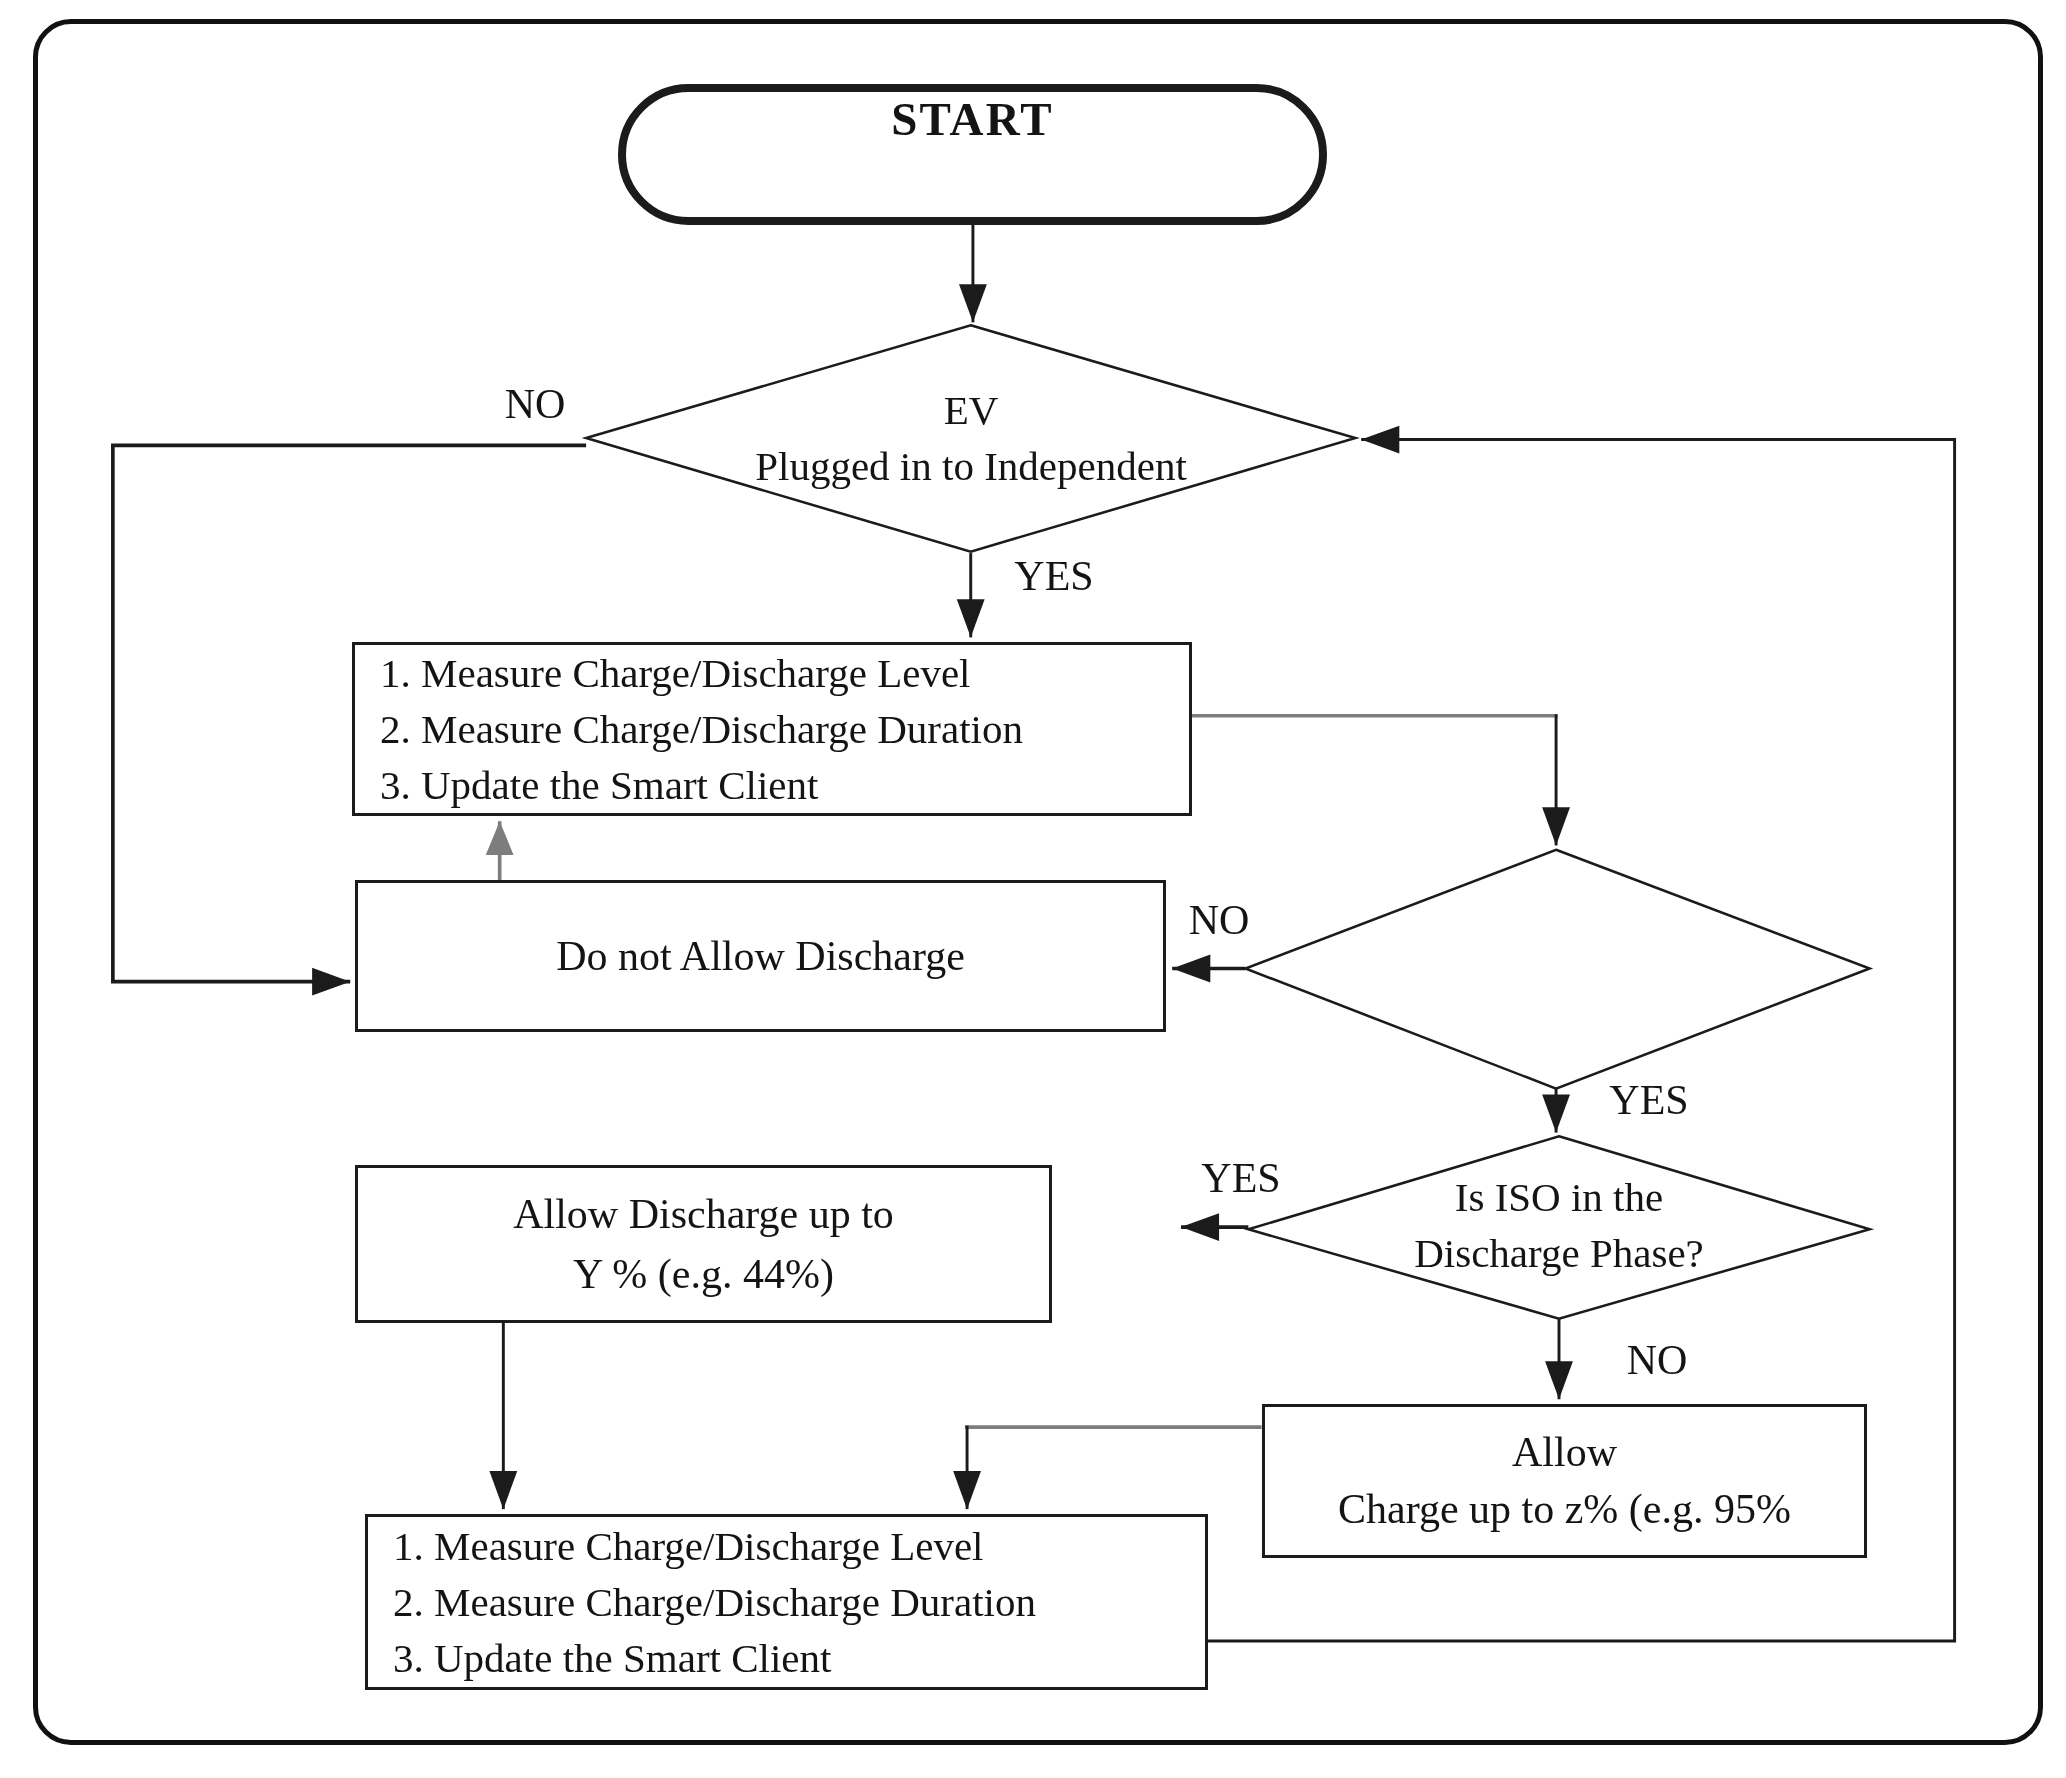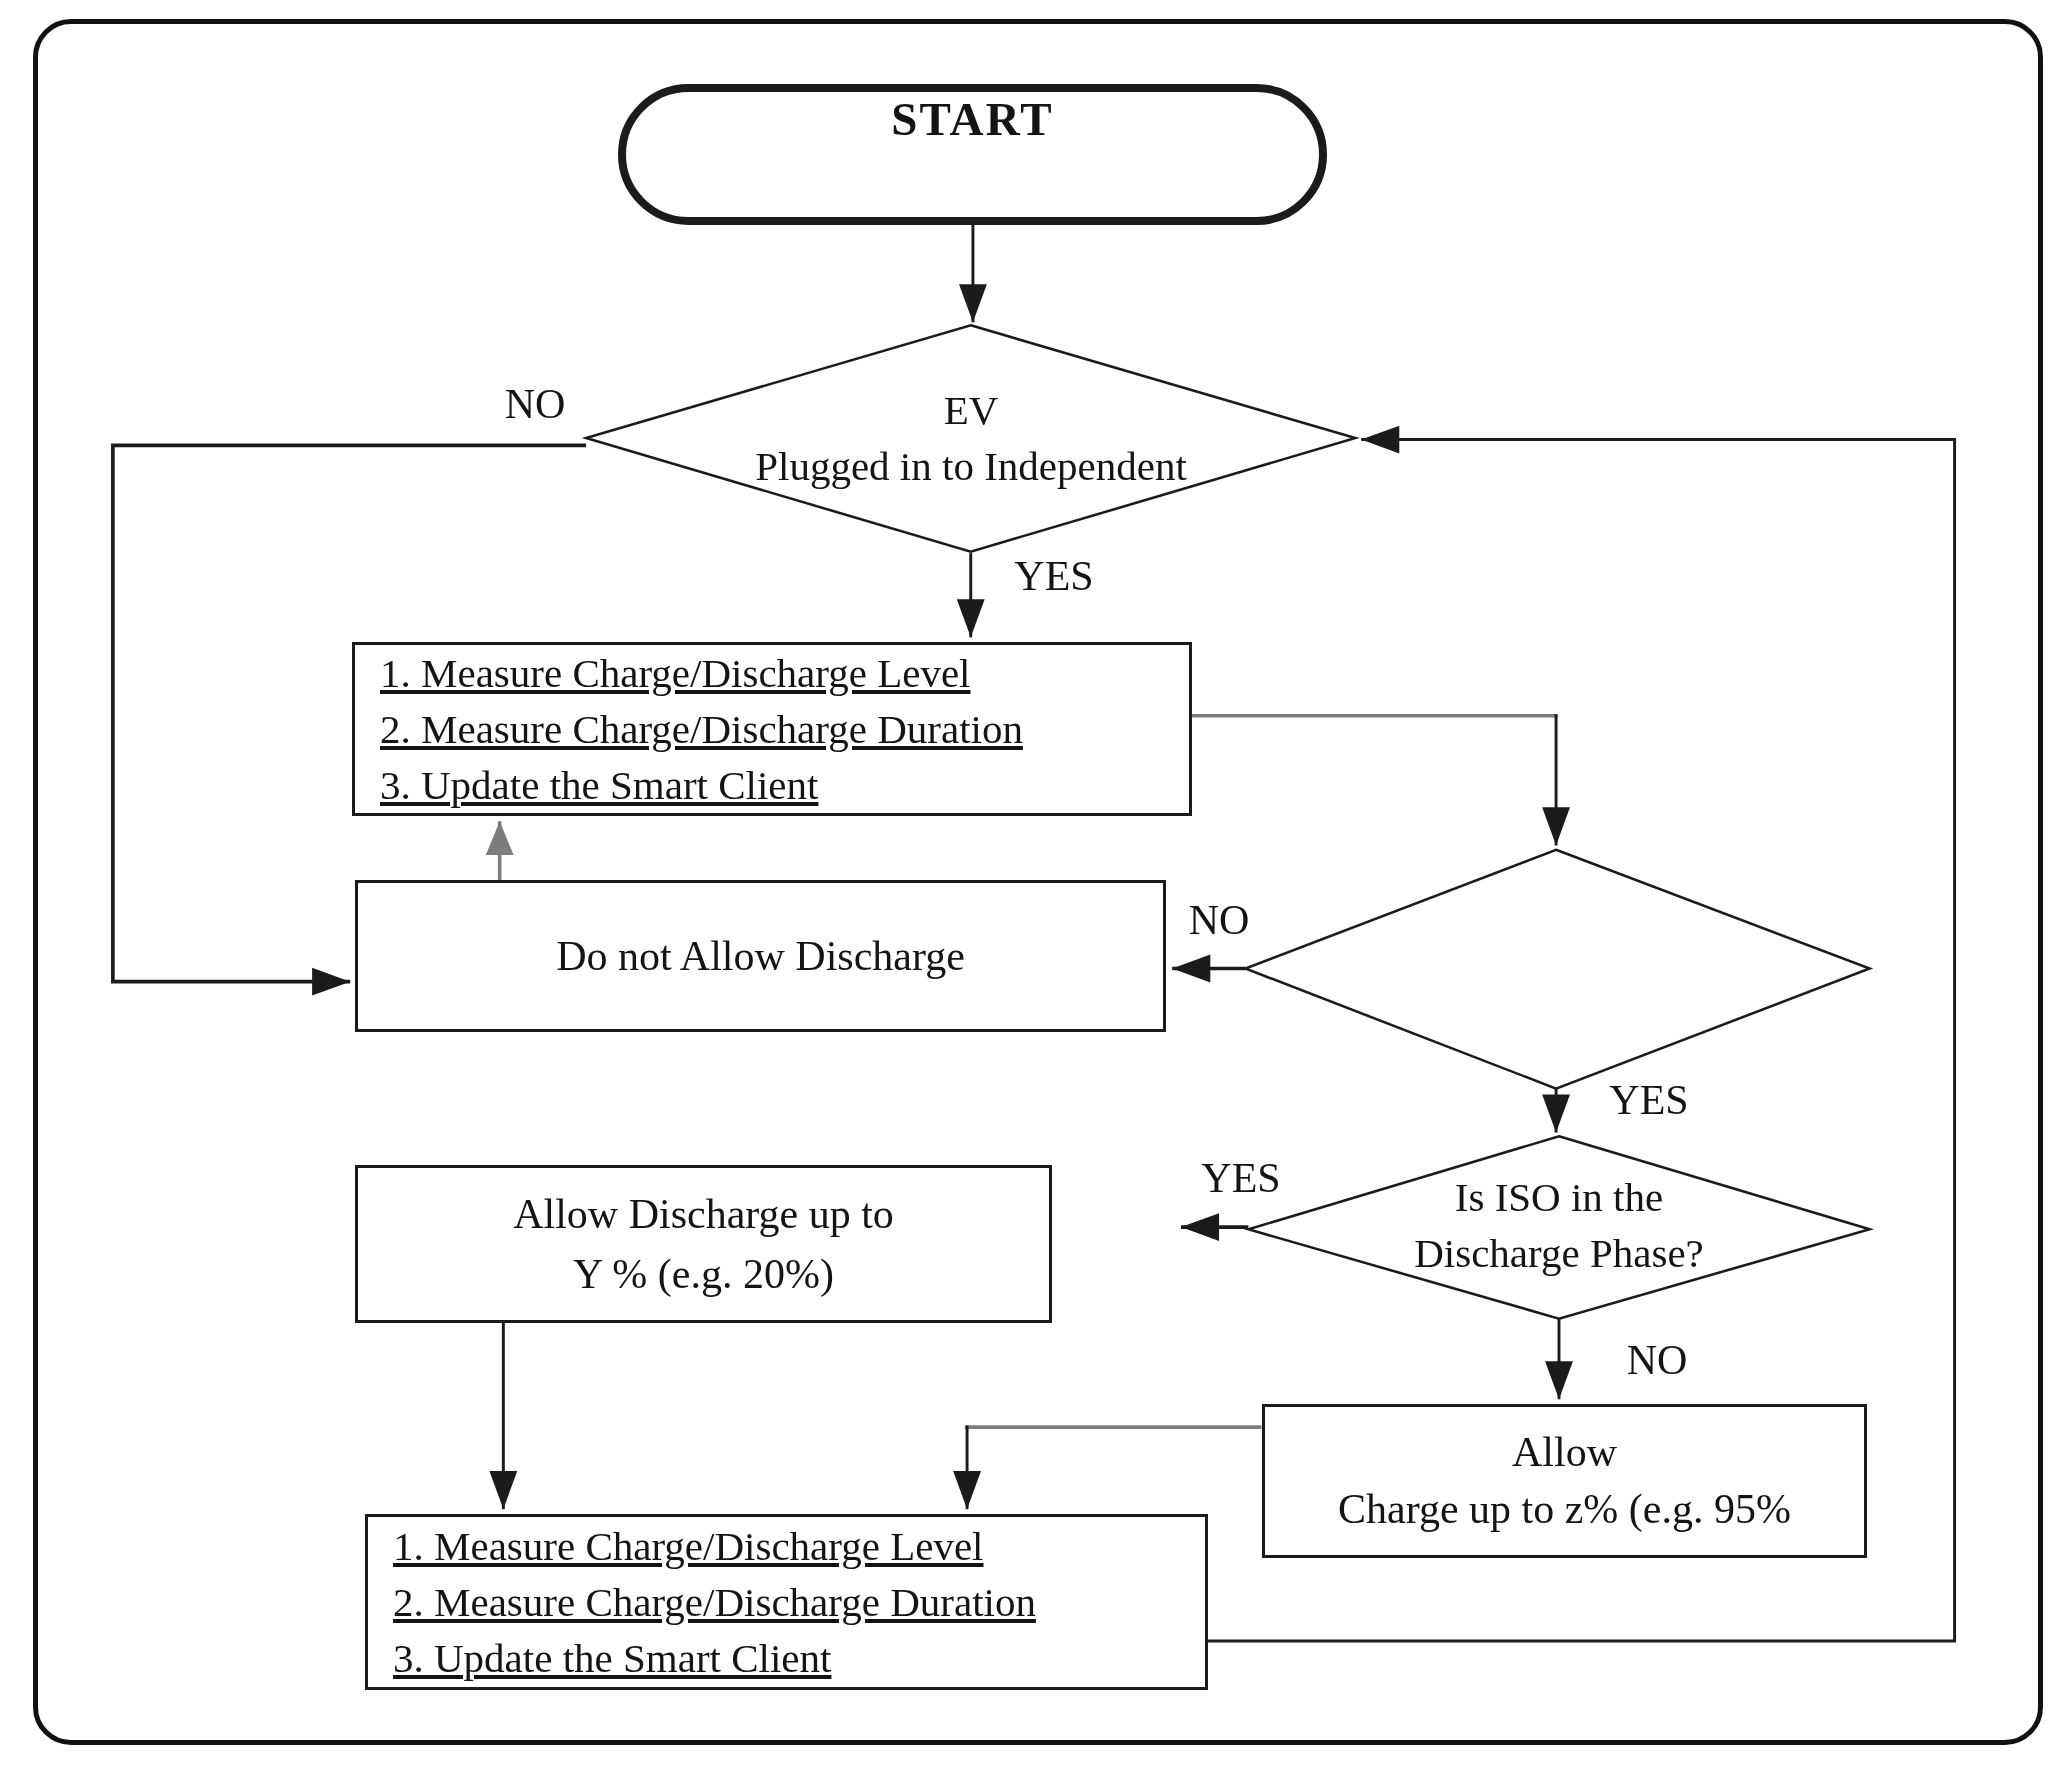--- a/index.html
+++ b/index.html
@@ -14,21 +14,21 @@
   .wires{position:absolute;left:0;top:0;}
   .node{
     position:absolute;background:#ffffff;border:3.7px solid #1b1b1b;box-sizing:border-box;
   }
   .oval{
     border-width:8px;border-radius:88px;display:flex;align-items:flex-start;justify-content:center;
     font-weight:bold;font-size:47px;letter-spacing:2.2px;
   }
   .list-box{
     display:flex;flex-direction:column;justify-content:center;
-    padding-left:25px;font-size:41px;line-height:56px;white-space:nowrap;text-decoration:underline;
+    padding-left:25px;font-size:41px;line-height:56px;white-space:nowrap;
   }
   .center-box{
     display:flex;flex-direction:column;align-items:center;justify-content:center;
     text-align:center;font-size:42px;line-height:60px;white-space:nowrap;
   }
   .dtext{
     position:absolute;text-align:center;font-size:41px;line-height:56px;
     transform:translate(-50%,-50%);white-space:nowrap;
   }
   .elabel{
@@ -103,21 +103,21 @@
     <div>Do not Allow Discharge</div>
   </div>
 
   <div class="dtext" style="left:1559px;top:1225px">
     <div>Is ISO in the</div>
     <div>Discharge Phase?</div>
   </div>
 
   <div class="node center-box" style="left:355px;top:1165px;width:697px;height:158px">
     <div>Allow Discharge up to</div>
-    <div>Y % (e.g. 20%)</div>
+    <div>Y % (e.g. 44%)</div>
   </div>
 
   <div class="node center-box" style="left:1262px;top:1404px;width:605px;height:154px;line-height:57px">
     <div>Allow</div>
     <div>Charge up to z%  (e.g. 95%</div>
   </div>
 
   <div class="node list-box" style="left:365px;top:1514px;width:843px;height:176px">
     <div>1. Measure Charge/Discharge Level</div>
     <div>2. Measure Charge/Discharge Duration</div>

